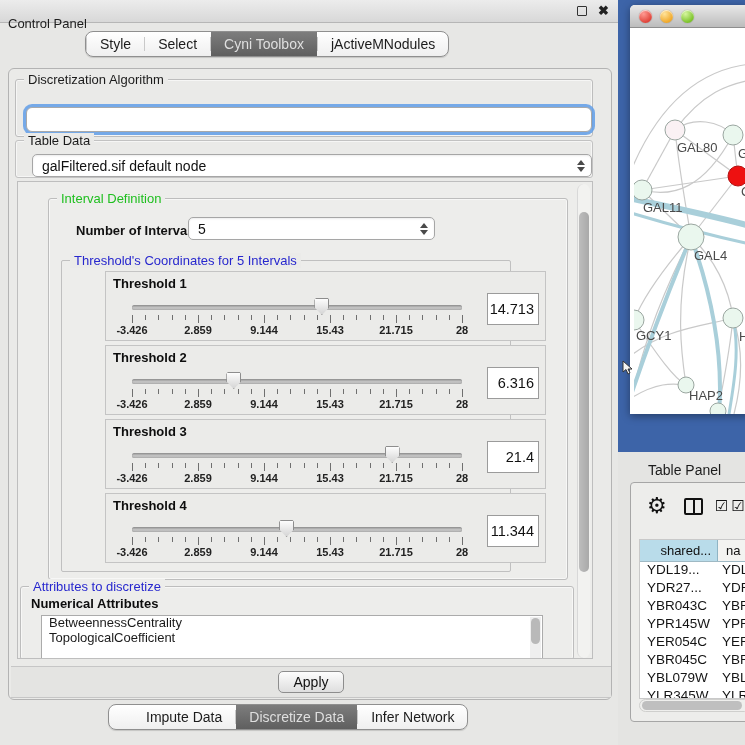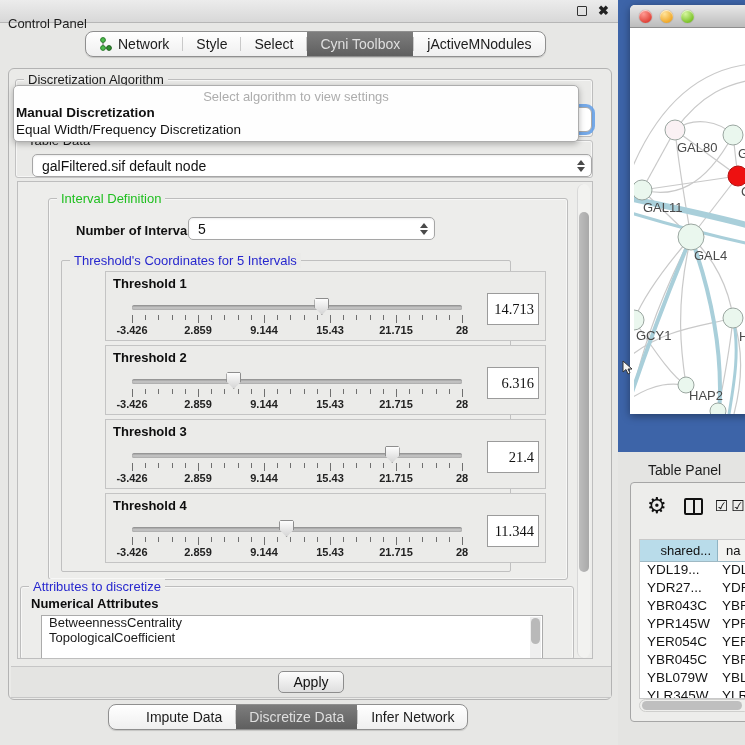--- a/index.html
+++ b/index.html
@@ -77,21 +77,21 @@
   .thumb { position:absolute; top:26px; width:15px; height:17px;
     background:linear-gradient(#FDFDFD,#D5D5D5); border:1px solid #8D8D8D;
     clip-path:polygon(10% 0,90% 0,100% 12%,100% 55%,50% 100%,0 55%,0 12%); }
   .ticks { position:absolute; left:0; top:43px; width:330px; height:9px; }
   .tick { position:absolute; top:0; width:1px; background:#6f6f6f; }
   .tick.minor { height:5px; }
   .tick.major { height:8px; }
   .ticklabels { position:absolute; left:0; top:52px; width:330px; height:13px; }
   .ticklabel { position:absolute; transform:translateX(-50%); font-size:11px; font-weight:bold; color:#222; white-space:nowrap; }
   .thr-value { position:absolute; left:381px; top:21px; width:52px; height:32px; background:#fff;
-    border:1px solid #9B9B9B; font-size:14.5px; color:#111; display:flex; align-items:center; justify-content:flex-end; padding-right:4px;font-family:Liberation Serif, serif; }
+    border:1px solid #9B9B9B; font-size:14.5px; color:#111; display:flex; align-items:center; justify-content:flex-end; padding-right:4px; }
 
   #attr-group { left:2px; top:404px; width:554px; height:74px; }
   #attr-subtitle { position:absolute; left:10px; top:9px; font-size:13px; font-weight:bold; color:#0d0d0d; }
   #attr-list { position:absolute; left:20px; top:28px; width:502px; height:46px; background:#fff; border:1px solid #ABABAB; overflow:hidden; }
   .attr-item { font-size:13px; color:#1a1a1a; padding:0 0 0 7px; line-height:14.5px; }
   #attr-vscroll { position:absolute; right:1px; top:1px; width:11px; height:44px; background:#EFEFEF; }
   #attr-vscroll-thumb { position:absolute; left:1px; top:1px; width:9px; height:26px; background:#B9B9B9; border-radius:5px; }
 
   #apply-bar { position:absolute; left:2px; top:597px; width:600px; height:32px;
     background:#E4E4E2; border-top:1px solid #C6C6C6; border-bottom:1px solid #C6C6C6;
@@ -146,32 +146,20 @@
     <span id="cp-title">Control Panel</span>
     <span class="win-btn">
         <span id="float-icon"></span>
       </span>
     <span class="win-btn">
         <span id="close-icon">✖</span>
       </span>
   </div>
 
   <div id="top-tabs" class="tabbar">
-      <div class="tab">
-        <span class="ticon">
-          <svg width="13" height="14" viewBox="0 0 13 14">
-            <line x1="4" y1="3" x2="4" y2="11" stroke="#7a7a7a" stroke-width="1.2"></line>
-            <line x1="4" y1="11" x2="10" y2="11" stroke="#7a7a7a" stroke-width="1.2"></line>
-            <circle cx="4" cy="3" r="2.4" fill="#4DBE4D" stroke="#2c7a2c"></circle>
-            <circle cx="4" cy="11" r="2.4" fill="#4DBE4D" stroke="#2c7a2c"></circle>
-            <circle cx="10" cy="11" r="2.4" fill="#2F8F2F" stroke="#1f5f1f"></circle>
-          </svg>
-        </span>
-        <span>Network</span>
-      </div>
       <span class="tab-sep"></span>
       <div class="tab">
         <span>Style</span>
       </div>
       <span class="tab-sep"></span>
       <div class="tab">
         <span>Select</span>
       </div>
       <span class="tab-sep"></span>
       <div class="tab selected">
@@ -183,27 +171,20 @@
       </div>
     </div>
 
   <div id="cp-content">
 
     <div id="algo-group" class="groupbox">
       <span class="grouptitle">Discretization Algorithm</span>
       <div id="algo-combo"></div>
     </div>
 
-    <div id="algo-popup">
-      <div id="popup-placeholder">Select algorithm to view settings</div>
-      <div id="popup-options">
-          <div class="popup-option bold">Manual Discretization</div>
-          <div class="popup-option">Equal Width/Frequency Discretization</div>
-        </div>
-    </div>
 
     <div id="tabledata-group" class="groupbox">
       <span class="grouptitle">Table Data</span>
       <div id="tabledata-combo" class="combo">
         <span>galFiltered.sif default node</span>
         <span class="spin">
             <span class="up"></span>
             <span class="dn"></span>
           </span>
       </div>

